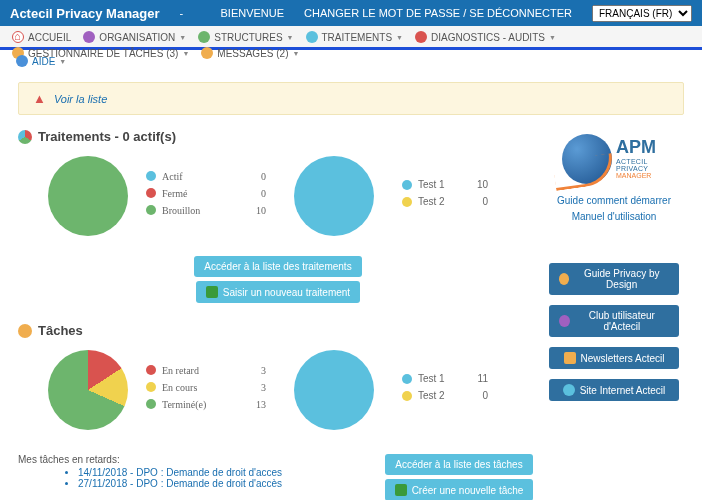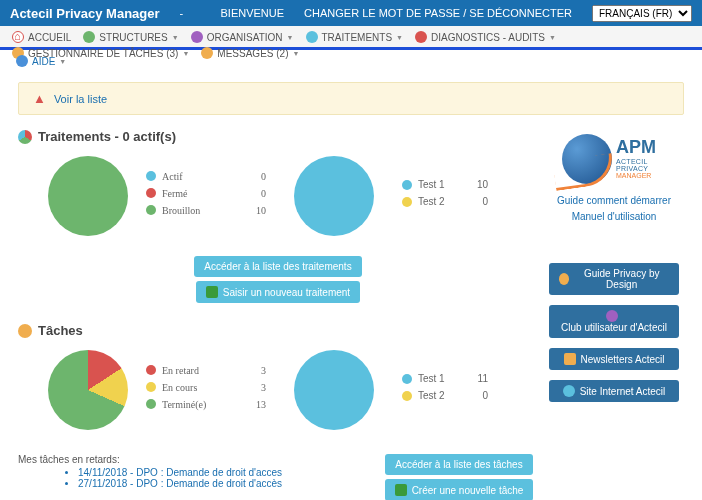--- a/index.html
+++ b/index.html
@@ -11,21 +11,21 @@
   .topbar select { font-size: 10px; padding: 1px 2px; }
   .menubar { background: #f5f5f5; border-bottom: 3px solid #1d4ed8; display: flex; align-items: center; padding: 3px 6px; height: 24px; flex-wrap: wrap; }
   .menu-item { display: flex; align-items: center; font-size: 10px; color: #555; padding: 2px 6px; cursor: pointer; }
   .menu-item .mic { width: 12px; height: 12px; border-radius: 50%; margin-right: 4px; display: inline-block; }
   .chev { margin-left: 4px; font-size: 7px; color: #888; }
   .hbar { background: #fff; padding: 3px 10px; display: flex; }
   .hbar .menu-item { color: #1a6fb0; }
   .content { padding: 10px 18px; }
   .alert { background: #fdf6df; border: 1px solid #f0e5b8; padding: 8px 14px; border-radius: 2px; font-size: 11px; display: flex; align-items: center; margin-bottom: 14px; }
   .alert .warn { color: #d9534f; margin-right: 8px; font-size: 13px; }
-  .alert a { color: #1a6fb0; text-decoration: none; }
+  .alert a { color: #1a6fb0; text-decoration: none; font-style: italic; }
   .sec-head { display: flex; align-items: center; margin-bottom: 6px; }
   .sec-head .sic { width: 14px; height: 14px; border-radius: 50%; margin-right: 6px; }
   .sec-head h3 { font-size: 13px; font-weight: bold; color: #444; }
   .row2 { display: flex; }
   .colL { flex: 1; }
   .colR { width: 140px; text-align: center; }
   .chartrow { display: flex; align-items: center; margin-bottom: 12px; }
   .pie { width: 80px; height: 80px; border-radius: 50%; margin: 6px 18px 6px 30px; flex-shrink: 0; }
   .leg { font-size: 10px; width: 120px; font-family: Liberation Serif, serif; }
   .leg .lg { display: flex; align-items: center; margin-bottom: 6px; }
@@ -79,27 +79,27 @@
     <option>FRANÇAIS (FR)</option>
   </select>
 </div>
 
 <div class="menubar">
   <div class="menu-item">
     <span class="mic home-ic"></span>
     <span>ACCUEIL</span>
   </div>
   <div class="menu-item">
+    <span class="mic c-purple"></span>
+    <span>ORGANISATION</span>
+    <span class="chev">▼</span>
+  </div>
+  <div class="menu-item">
     <span class="mic c-green"></span>
     <span>STRUCTURES</span>
-    <span class="chev">▼</span>
-  </div>
-  <div class="menu-item">
-    <span class="mic c-purple"></span>
-    <span>ORGANISATION</span>
     <span class="chev">▼</span>
   </div>
   <div class="menu-item">
     <span class="mic c-cyan"></span>
     <span>TRAITEMENTS</span>
     <span class="chev">▼</span>
   </div>
   <div class="menu-item">
     <span class="mic c-red"></span>
     <span>DIAGNOSTICS - AUDITS</span>
@@ -256,21 +256,21 @@
         </div>
       </div>
       <a class="sidelnk">Guide comment démarrer</a>
       <a class="sidelnk">Manuel d'utilisation</a>
       <div style="height:34px;"></div>
       <span class="btn dark" style="width:130px;">
           <span class="bi" style="background:#f0ad4e;border-radius:50%;"></span>
           <span>Guide Privacy by Design</span>
         </span>
       <div style="height:6px;"></div>
-      <span class="btn dark" style="width:130px;flex-direction:column;">
+      <span class="btn dark" style="width:130px;">
           <span class="bi" style="background:#a060c0;border-radius:50%;"></span>
           <span>Club utilisateur d'Actecil</span>
         </span>
       <div style="height:6px;"></div>
       <span class="btn dark" style="width:130px;">
           <span class="bi" style="background:#f0ad4e;border-radius:2px;"></span>
           <span>Newsletters Actecil</span>
         </span>
       <div style="height:6px;"></div>
       <span class="btn dark" style="width:130px;">

